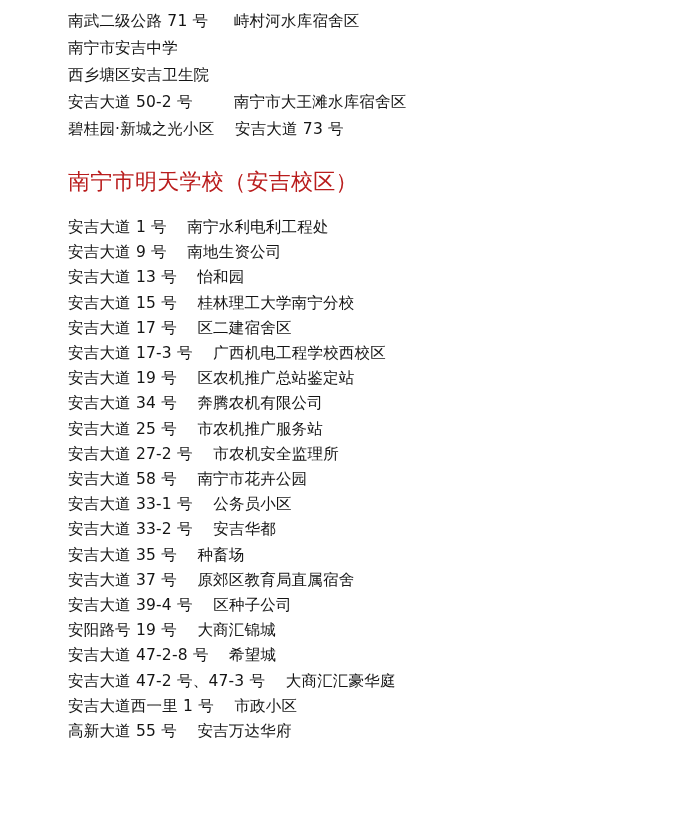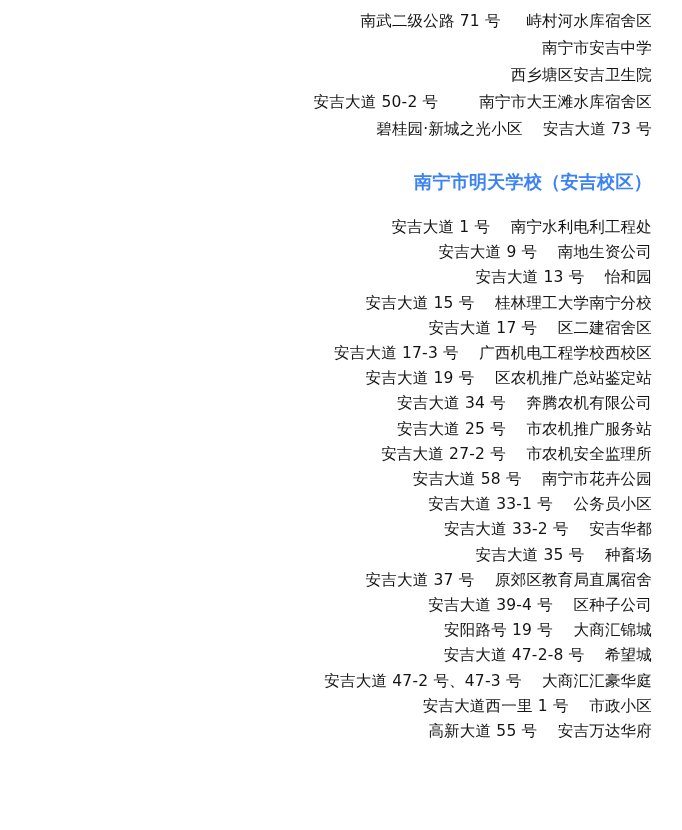--- a/index.html
+++ b/index.html
@@ -13,45 +13,43 @@
     font-family: "DejaVu Sans", "Liberation Sans", sans-serif;
     color: #111111;
     overflow: hidden;
   }
   .page {
     position: relative;
     width: 682px;
     height: 830px;
     box-sizing: border-box;
     padding: 8px 30px 0 68px;
-    text-align: right;
   }
   .line {
     font-size: 15.5px;
     line-height: 25.5px;
     white-space: pre;
     letter-spacing: 0.2px;
     color: #141414;
   }
   .line.top {
     line-height: 27px;
   }
   .heading {
-    font-size: 18px;
-    font-weight: bold;
+    font-size: 22px;
+    font-weight: normal;
     line-height: 26px;
     white-space: pre;
     letter-spacing: 0.3px;
-    color: #3b82f6;
+    color: #b91c1c;
   }
   .spacer-md { height: 20px; }
   .spacer-lg { height: 26px; }
   .list .line {
     line-height: 25.2px;
-    margin-left: 32px;
   }
 </style>
 </head>
 <body>
 
 <div class="page">
 
   <div class="top-block">
     <div class="line top">南武二级公路 71 号     峙村河水库宿舍区</div>
     <div class="line top">南宁市安吉中学</div>

